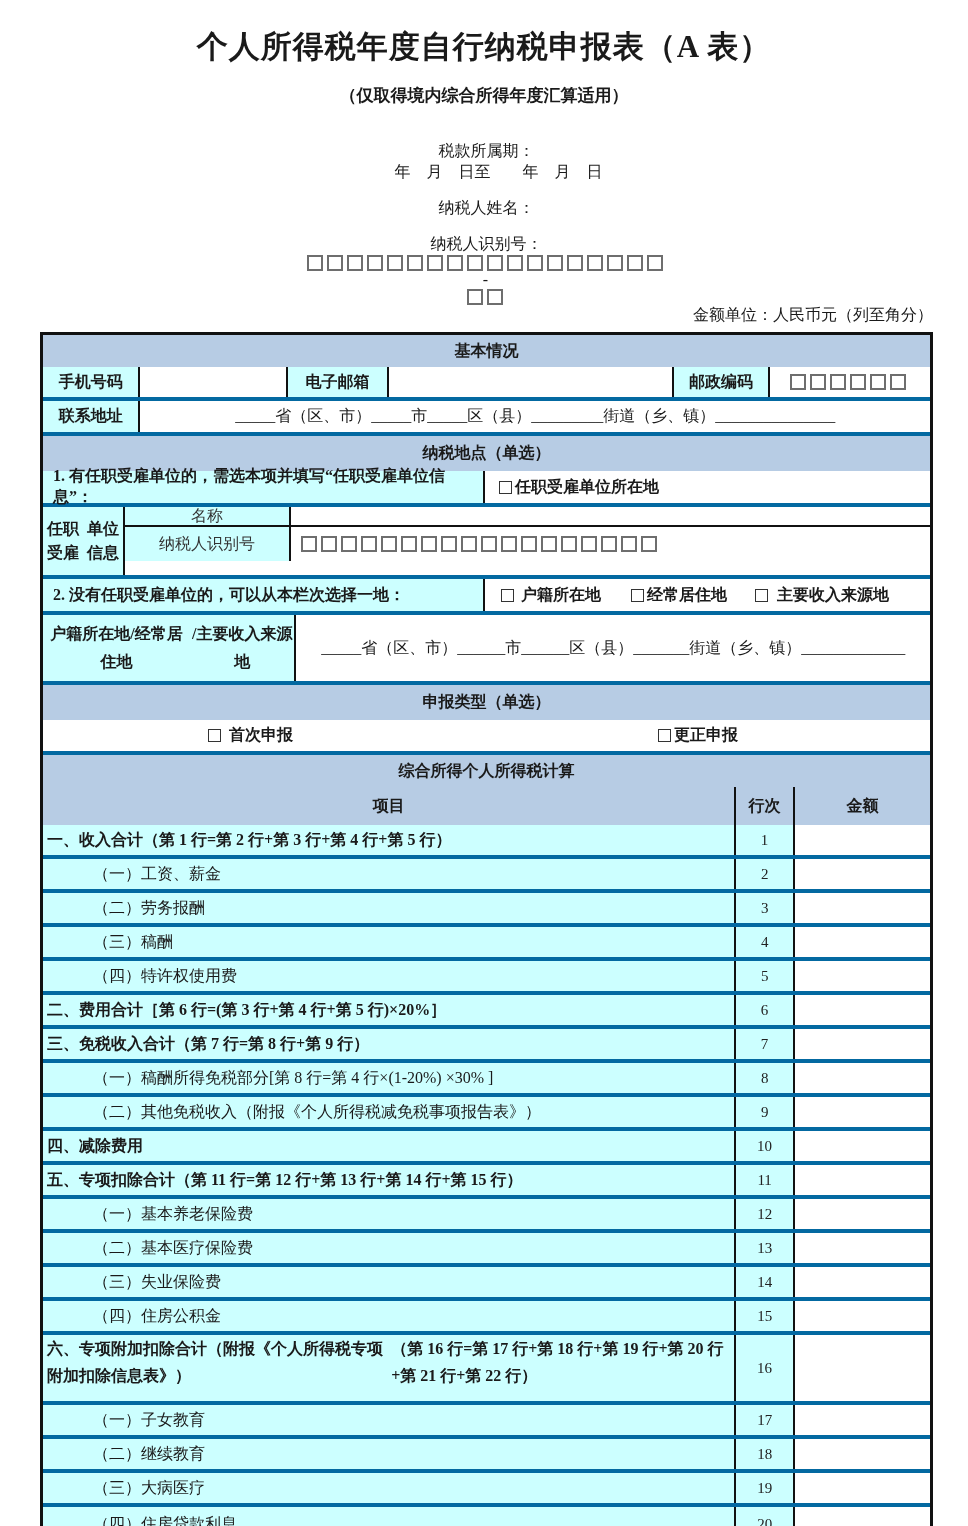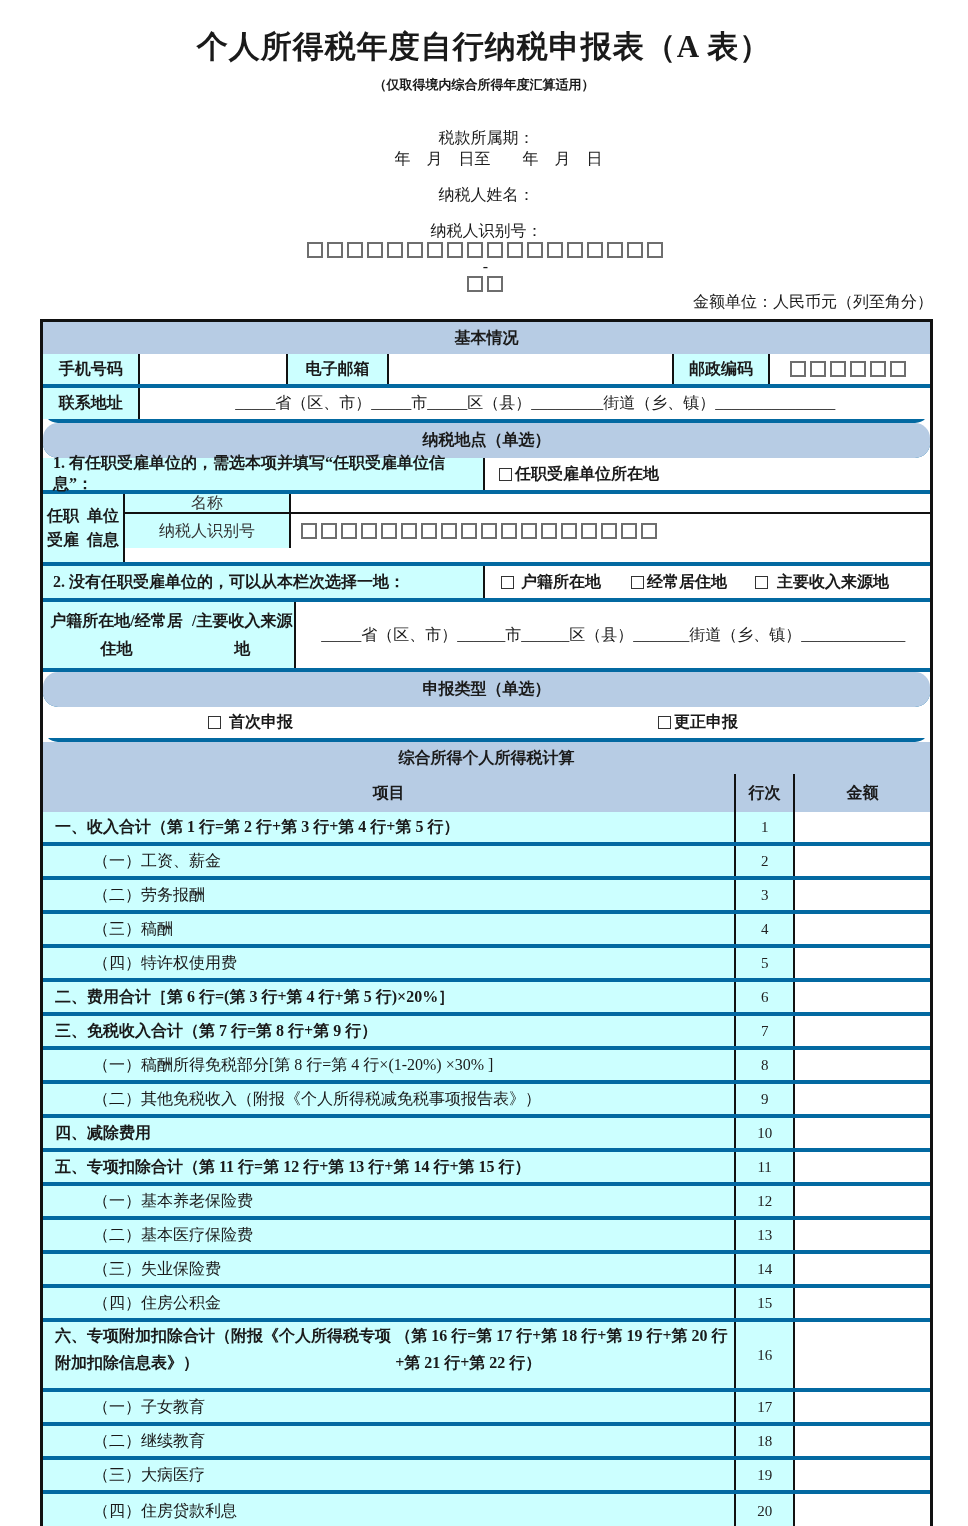--- a/index.html
+++ b/index.html
@@ -10,21 +10,21 @@
   }
   *{box-sizing:border-box;}
   .pre{white-space:pre;}
 
   
   .title{
     margin-top:26px;text-align:center;font-size:31px;font-weight:700;
     letter-spacing:1px;
   }
   .subtitle{
-    margin-top:8px;text-align:center;font-size:13px;font-weight:700;
+    margin-top:16px;text-align:center;font-size:17px;font-weight:700;
   }
   .head-block{width:893px;margin:34px 0 0 40px;font-size:16px;}
   .head-line{margin-bottom:15px;display:flex;align-items:center;flex-direction:column;}
   .idline{margin-bottom:6px;}
   .unit-note{margin-left:auto;}
 
   
   .boxes{display:inline-flex;align-items:center;}
   .dbox{
     display:inline-block;width:16px;height:16px;background:#fff;
@@ -47,33 +47,33 @@
   .trow:last-child{border-bottom:none;}
   .c{border-right:2px solid #111;display:flex;align-items:center;}
   .c:last-child{border-right:none;}
   .blue{background:#b7cce4;font-weight:700;justify-content:center;text-align:center;}
   .cyan{background:#ccffff;}
   .white{background:#ffffff;}
   .bold{font-weight:700;}
   .center{justify-content:center;text-align:center;}
   .h32{height:32px;}
   .h34{height:34px;}
-  .h35{height:35px;border-radius:15px;}
+  .h35{height:35px;}
   .h36{height:36px;}
   .h38{height:38px;}
   .h70{height:70px;}
   .pl{padding-left:10px;}
   .sublabel{color:#333;}
   .two-line{flex-direction:row;justify-content:center;line-height:24px;}
 
   
   .col-item{width:698px;}
   .col-line{width:59px;justify-content:center;}
   .col-amt{width:136px;}
-  .item{padding-left:12px;}
+  .item{padding-left:4px;}
   .sub .item{padding-left:50px;font-weight:400;}
   .sec .item{font-weight:700;}
   .linecell{font-size:15px;color:#222;}
 
   .footer-page{
     text-align:center;font-size:16px;margin-top:16px;
   }
 </style>
 </head>
 <body>

